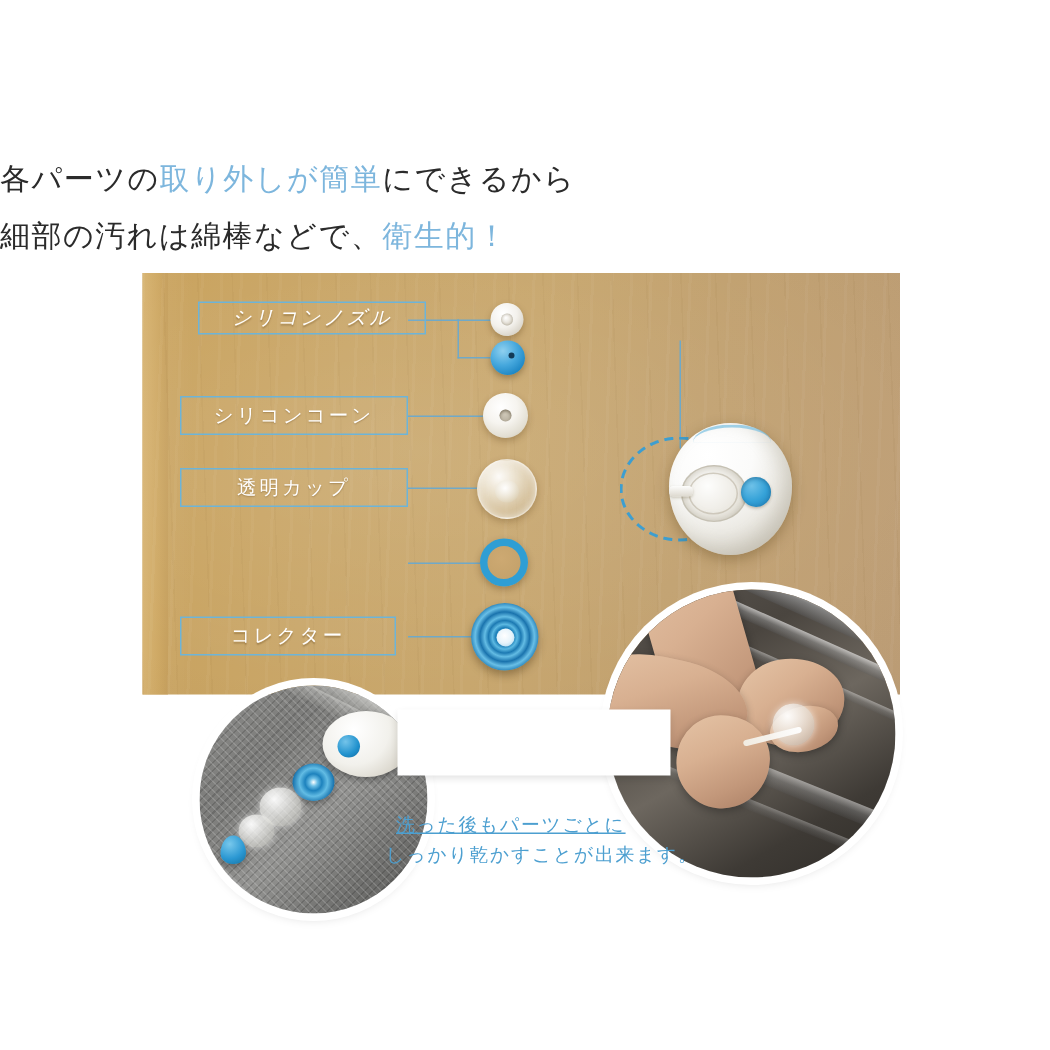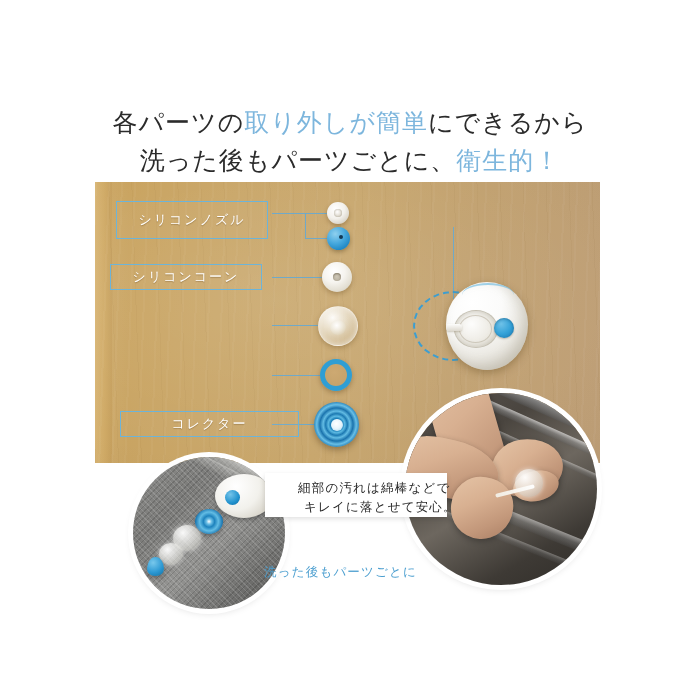--- a/index.html
+++ b/index.html
@@ -14,22 +14,21 @@
     background: #ffffff;
     overflow: hidden;
     font-family: "DejaVu Sans", "Liberation Sans", sans-serif;
   }
 
   
   .headline {
     position: absolute;
     left: 0;
     width: 700px;
-    text-align: center;
-    font-size: 25px;
+    font-size: 20px;
     letter-spacing: 1px;
     color: #2b2b2b;
     white-space: nowrap;
   }
   .headline.l1 { top: 106px; }
   .headline.l2 { top: 144px; }
   .hl-accent { color: #7db6dd; }
 
   
   .board {
@@ -278,21 +277,21 @@
 </style>
 </head>
 <body>
 
 <div id="stage">
 
   <div class="headline l1">
     <span>各パーツの</span><span class="hl-accent">取り外しが簡単</span><span>にできるから</span>
   </div>
   <div class="headline l2">
-    <span>洗った後もパーツごとに、</span><span class="hl-accent">衛生的！</span>
+    <span>細部の汚れは綿棒などで、</span><span class="hl-accent">衛生的！</span>
   </div>
 
   <div class="board">
     <div class="board-strip"></div>
     <div class="board-grain"></div>
     <div class="board-vign"></div>
   </div>
 
   <div class="conn h" style="left:272px; top:213px; width:34px;"></div>
   <div class="conn v" style="left:305px; top:213px; height:26px;"></div>
@@ -302,31 +301,34 @@
   <div class="conn h" style="left:272px; top:277px; width:50px;"></div>
 
   <div class="conn h" style="left:272px; top:325px; width:46px;"></div>
 
   <div class="conn h" style="left:272px; top:375px; width:48px;"></div>
 
   <div class="conn h" style="left:272px; top:424px; width:42px;"></div>
 
   <div class="conn v" style="left:453px; top:227px; height:72px;"></div>
 
-  <div class="lbl" style="left:116px; top:201px; width:152px; height:38px;">
+  <div class="lbl" style="left:132px; top:201px; width:152px; height:22px;font-style:italic;">
     <span>シリコンノズル</span>
   </div>
 
-  <div class="lbl" style="left:110px; top:264px; width:152px; height:26px;">
+  <div class="lbl" style="left:120px; top:264px; width:152px; height:26px;">
     <span>シリコンコーン</span>
   </div>
 
-
-
-  <div class="lbl" style="left:120px; top:411px; width:179px; height:26px;">
+  <div class="lbl" style="left:120px; top:312px; width:152px; height:26px;">
+    <span>透明カップ</span>
+  </div>
+
+
+  <div class="lbl" style="left:120px; top:411px; width:144px; height:26px;">
     <span>コレクター</span>
   </div>
 
 
   <div class="part nozzle-w" style="left:327px; top:202px;"></div>
   <div class="part nozzle-b" style="left:327px; top:227px;"></div>
   <div class="part cone" style="left:322px; top:262px;"></div>
   <div class="part cup" style="left:318px; top:306px;"></div>
   <div class="part oring" style="left:320px; top:359px;"></div>
   <div class="part collector" style="left:314px; top:402px;"></div>
@@ -376,18 +378,17 @@
 
     <div class="hand" style="left:-14px; top:46px; width:108px; height:58px; border-radius:42% 46% 44% 42% / 44% 50% 50% 44%; transform:rotate(12deg);"></div>
     <div class="hand" style="left:46px; top:84px; width:62px; height:62px; border-radius:48% 50% 52% 50% / 50% 46% 54% 50%; transform:rotate(6deg);"></div>
 
     <div class="glass-part" style="left:110px; top:76px; width:28px; height:28px;"></div>
     <div style="position:absolute; left:90px; top:96px; width:40px; height:4px; border-radius:2px;
                 background: linear-gradient(90deg, #f2efe6, #ffffff); transform:rotate(-14deg); opacity:.95;"></div>
   </div>
 
   <div class="cap-panel" style="left:265px; top:473px; width:182px; height:44px;"></div>
-  <div class="cap-text" style="left:298px; top:478px;">細部の汚れは綿棒などで</div>
-  <div class="cap-text" style="left:304px; top:497px;">キレイに落とせて安心。</div>
-
-  <div class="cap-text blue" style="left:264px; top:562px;">洗った後もパーツごとに</div>
+
+  <div class="cap-text blue" style="left:264px; top:540px;text-decoration:underline;">洗った後もパーツごとに</div>
+  <div class="cap-text blue" style="left:257px; top:560px;">しっかり乾かすことが出来ます。</div>
 
 </div>
 
 </body></html>

